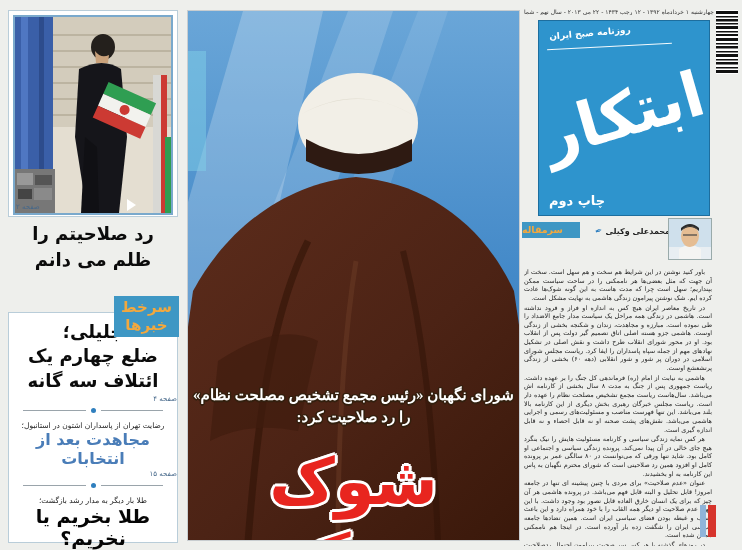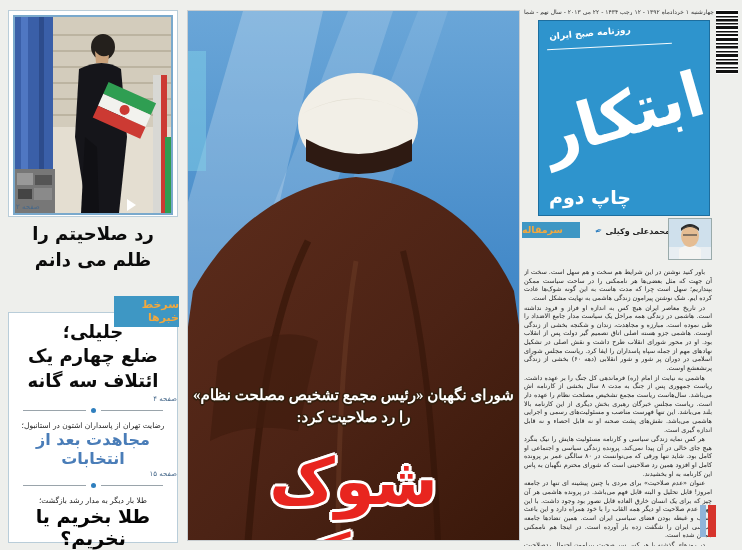--- a/index.html
+++ b/index.html
@@ -11,21 +11,21 @@
   .card { position:absolute; background:#fff; border:1px solid #b9cdd9; }
   .top-card { left:8px; top:10px; width:170px; height:207px; }
   .photo-a { position:absolute; left:4px; top:4px; width:160px; height:200px; border:2px solid #7aa9cc; overflow:hidden; }
   .photo-a svg { display:block; }
   .top-headline { position:absolute; left:0; right:0; top:210px; text-align:center; font-weight:bold;
     font-size:18px; line-height:1.45; color:#0b0b0b; white-space:pre-line; direction:rtl; }
   .pageref { font-size:7px; color:#46688a; direction:rtl; }
   .top-card .pageref { position:absolute; left:7px; bottom:5px; }
 
   .section-label { position:absolute; left:114px; top:296px; width:65px; background:#3e97c4; color:#f2a83e;
-    font-size:11px; font-weight:bold; text-align:right; padding:2px 0 3px; direction:rtl; z-index:3; }
+    font-size:15px; font-weight:bold; text-align:center; padding:2px 0 3px; direction:rtl; z-index:3; }
 
   .list-card { left:8px; top:312px; width:170px; height:231px; padding-top:7px;
     display:flex; flex-direction:column; align-items:stretch; }
   .hl { text-align:center; font-weight:bold; direction:rtl; }
   .hl-jalili { font-size:18px; line-height:1.35; color:#0b0b0b; white-space:pre-line; }
   .hl-blue { font-size:16px; color:#4a7db8; }
   .hl-gold { font-size:19px; color:#050505; }
   .kicker-sm { font-size:7.5px; color:#1c1c1c; text-align:center; direction:rtl; margin-top:6px; }
   .list-card .pageref { margin:2px 0 0 7px; }
   .divider { display:flex; align-items:center; gap:5px; margin:5px 14px 2px; }
@@ -49,21 +49,21 @@
   .dateline { position:absolute; left:524px; top:8px; width:190px; font-size:6px; color:#333;
     direction:rtl; text-align:center; white-space:nowrap; overflow:hidden; }
   .brandbox { position:absolute; left:538px; top:20px; width:172px; height:196px;
     background:#2e94cd; border:1px solid #1d6e9e; overflow:hidden; }
   .tagline { position:absolute; top:7px; left:10px; color:#fff; font-size:9px; font-weight:bold;
     direction:rtl; transform:rotate(-5deg); }
   .tagline-rule { position:absolute; top:25px; left:8px; width:125px; height:1px;
     background:rgba(255,255,255,.95); transform:rotate(-3deg); }
   .brand-title { position:absolute; inset:0; display:flex; align-items:center; justify-content:center;
     color:#fff; font-weight:bold; font-size:62px; transform:rotate(-16deg) translateY(-4px); direction:rtl; }
-  .edition { position:absolute; left:10px; bottom:7px; color:#fff; font-size:19px; font-weight:bold; direction:rtl; }
+  .edition { position:absolute; left:10px; bottom:7px; color:#fff; font-size:13px; font-weight:bold; direction:rtl; }
   .barcode { position:absolute; left:716px; top:10px; width:22px; height:64px; }
 
   .ed-label { position:absolute; left:522px; top:222px; width:58px; background:#3e97c4; color:#f2a83e;
     font-size:9.5px; font-weight:bold; text-align:left; padding:2px 0 3px; direction:rtl; z-index:3; }
   .byline { position:absolute; left:592px; top:226px; width:78px; direction:rtl; display:flex;
     align-items:center; gap:3px; font-size:8px; color:#222; font-weight:bold; }
   .pen { color:#2e7fc0; font-size:9px; transform:rotate(-20deg); display:inline-block; }
   .author-photo { position:absolute; left:668px; top:218px; width:44px; height:42px; border:1px solid #9aa; overflow:hidden; }
   .ed-headline { position:absolute; left:520px; top:243px; width:146px; text-align:right; direction:rtl;
     font-size:13px; font-weight:bold; color:#4a2c1a; }

